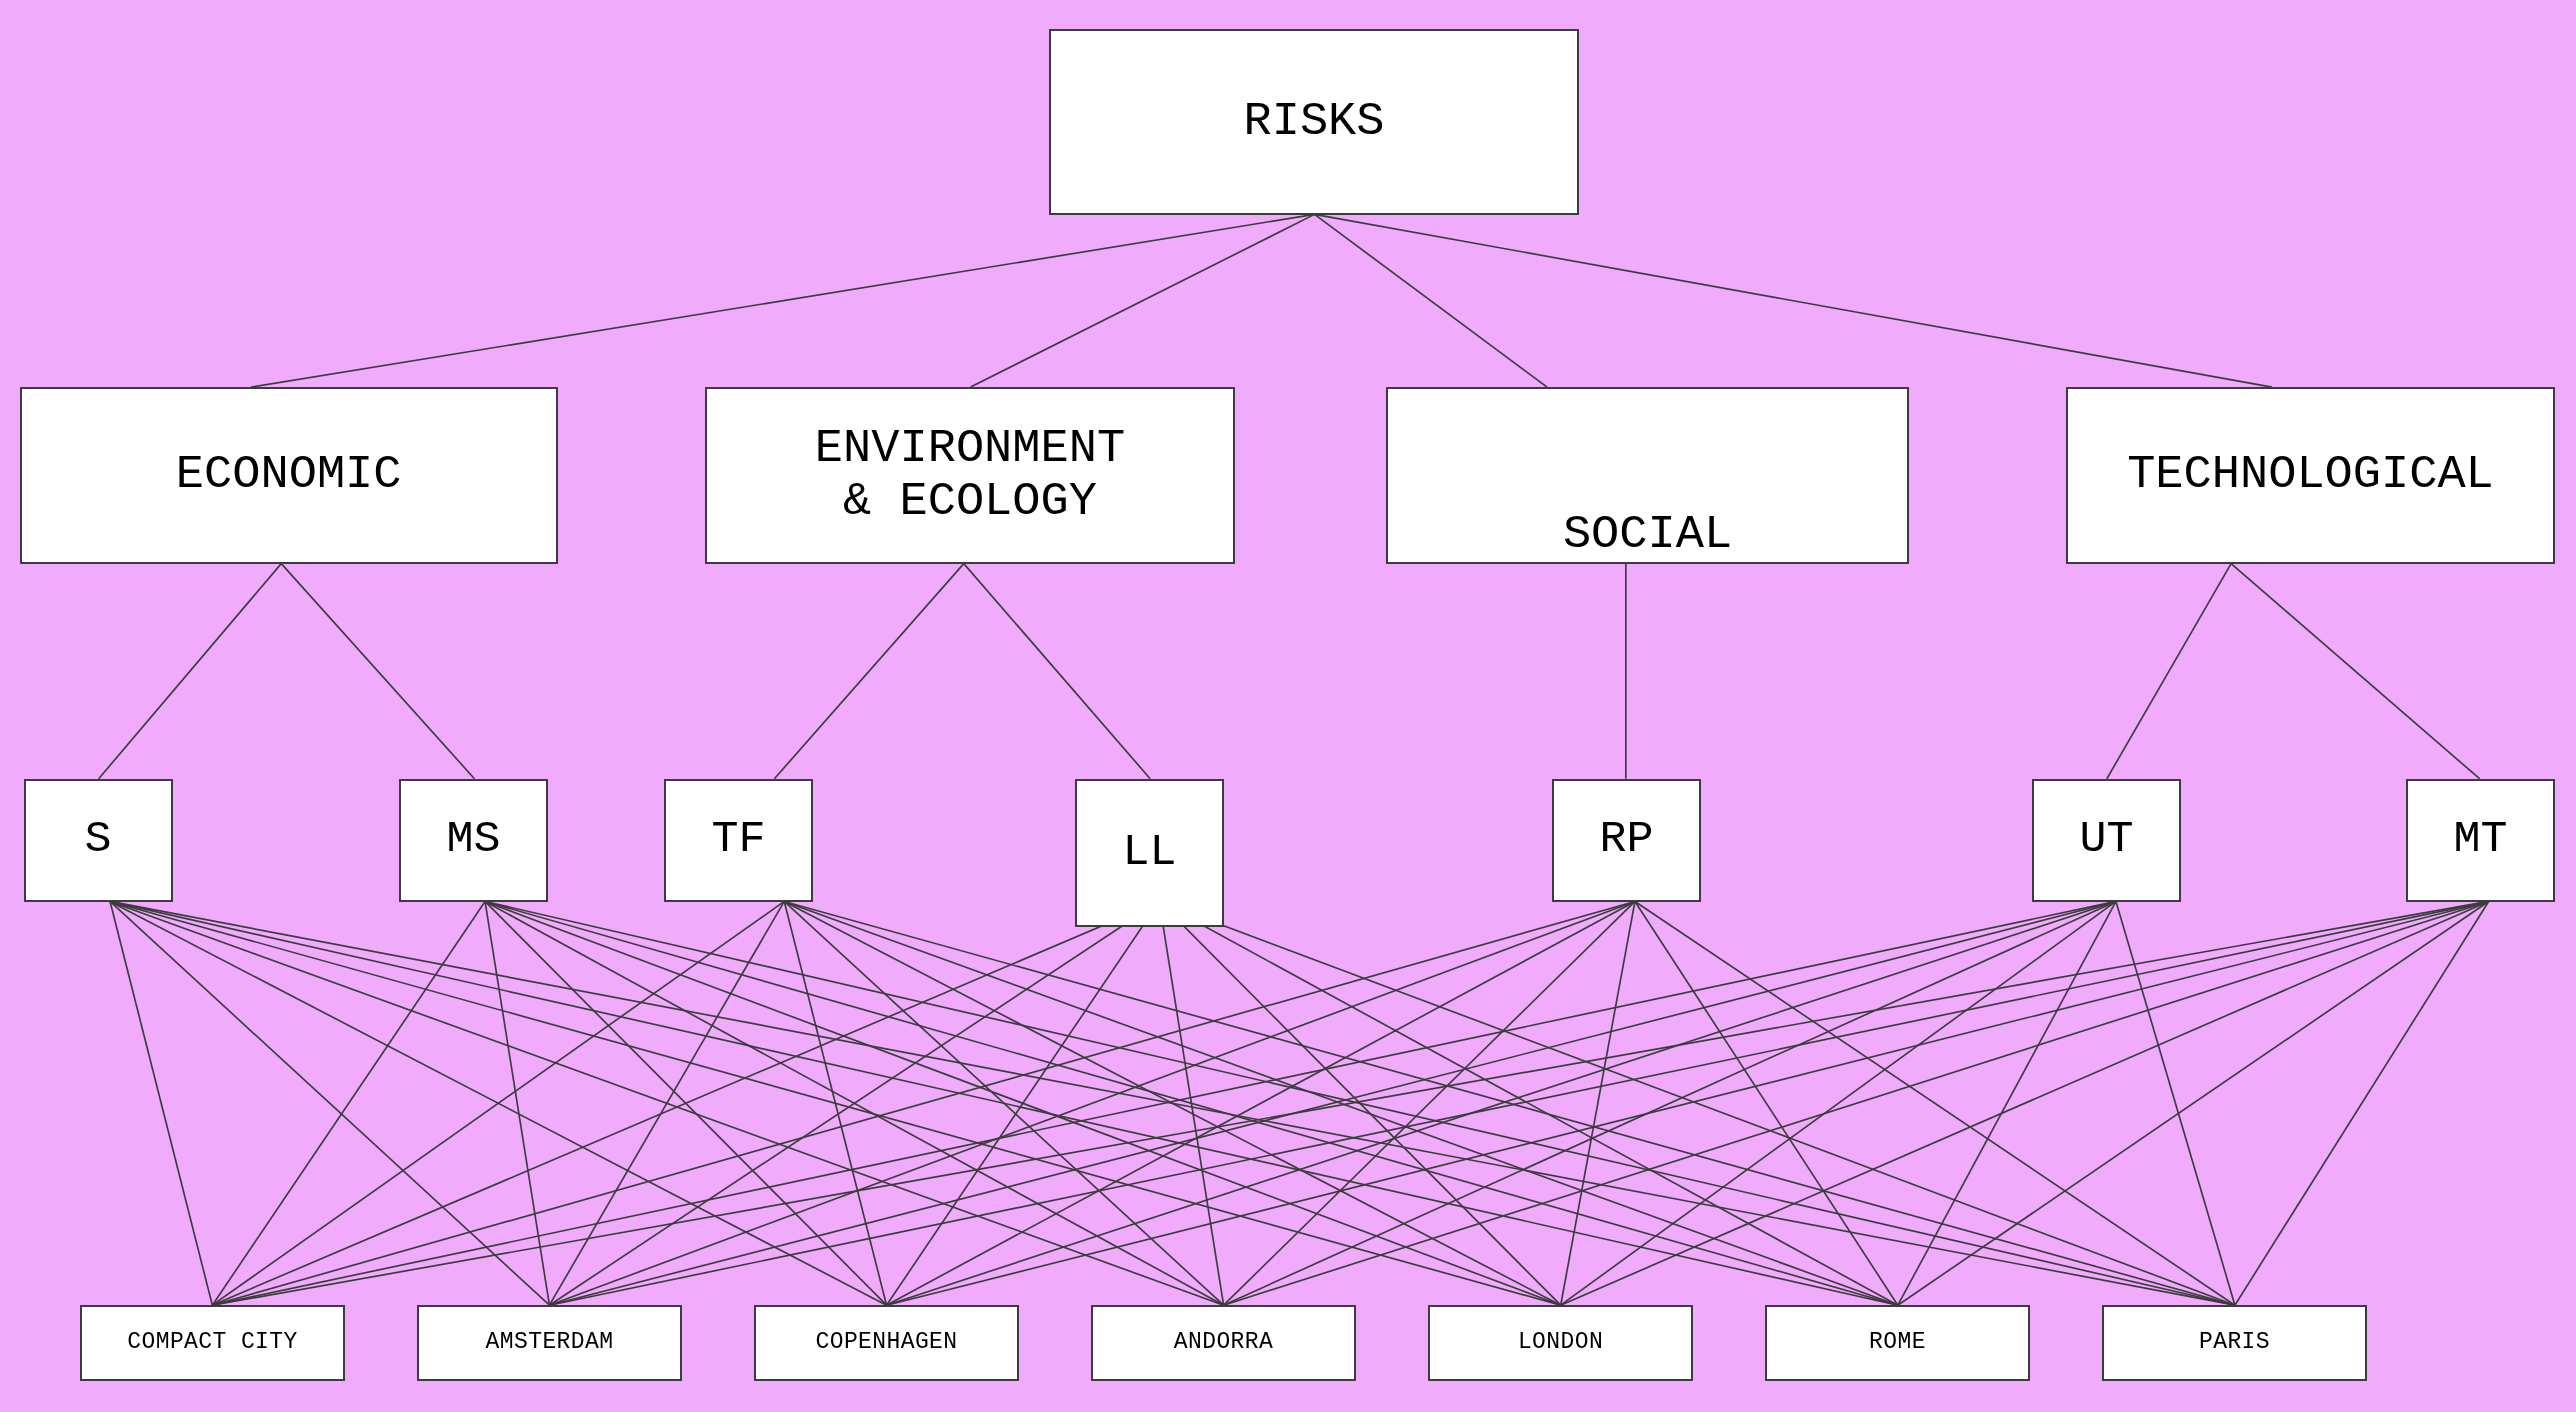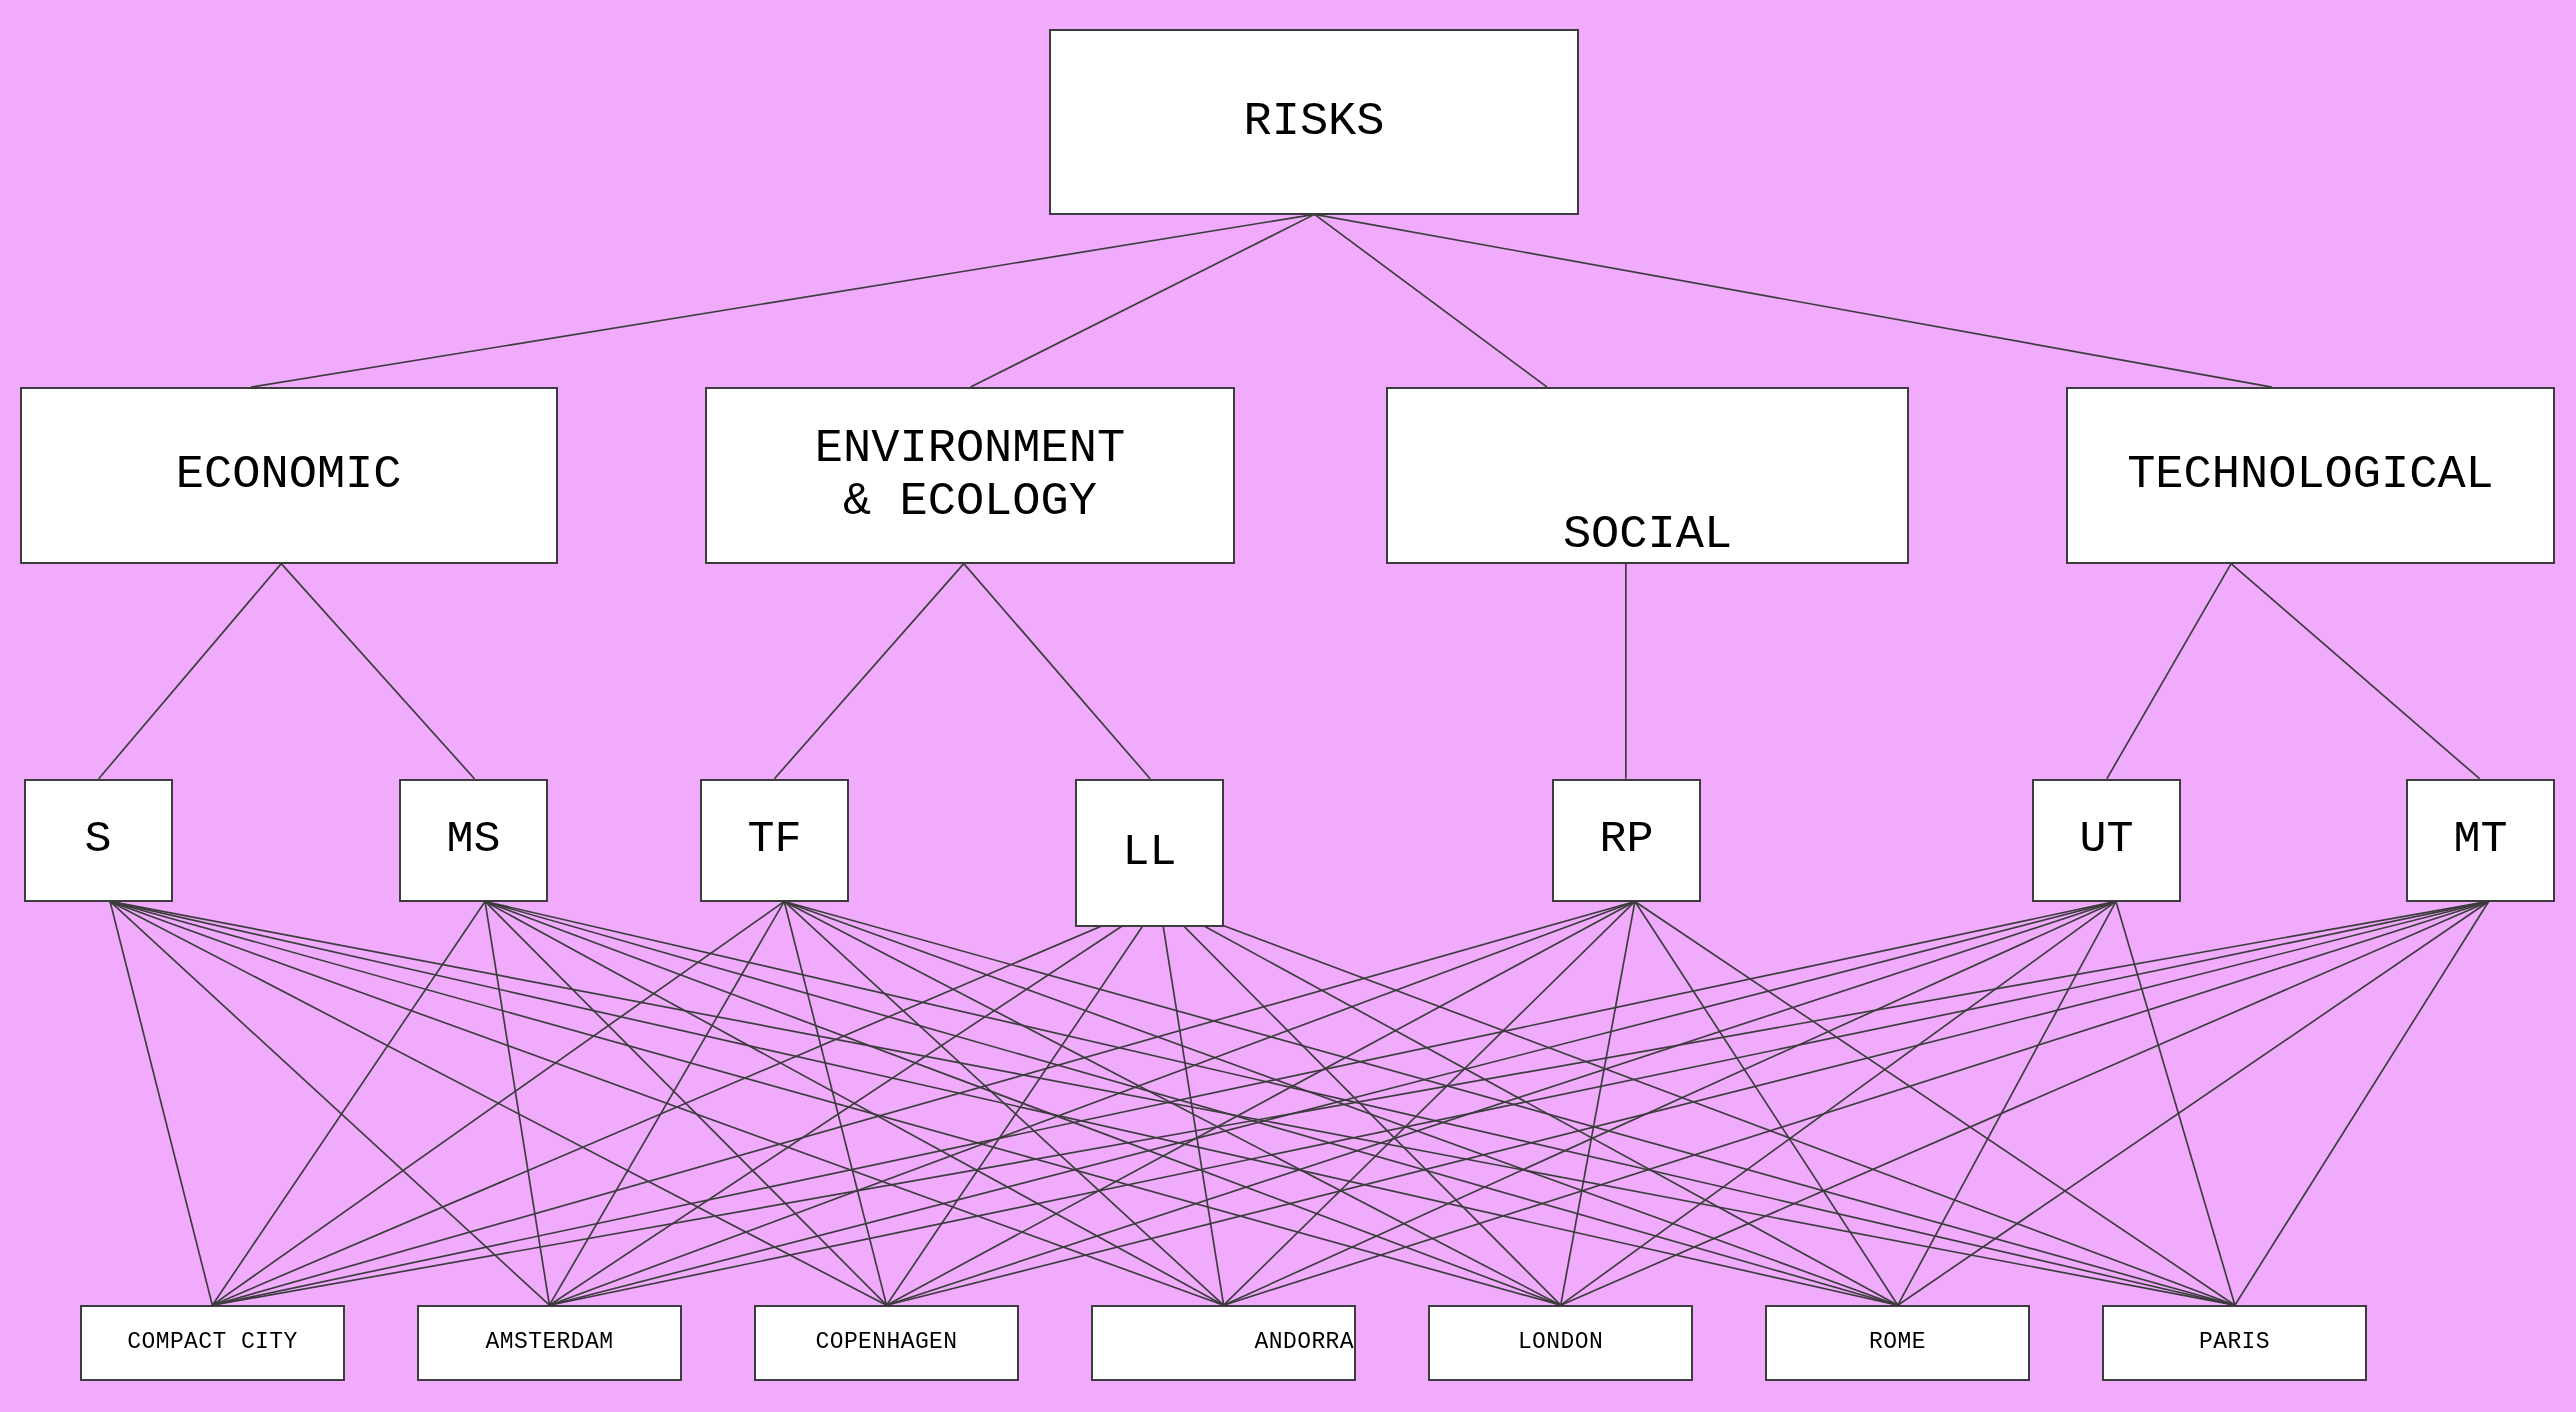--- a/index.html
+++ b/index.html
@@ -95,26 +95,26 @@
       <line x1="3285" y1="1190" x2="2950" y2="1723" stroke="#3c3c3c" stroke-width="2.2"></line>
     </svg>
 <div class="node lvl0" style="left: 1049px; top: 29px; width: 530px; height: 186px;"><span>RISKS</span></div>
     <div class="node lvl1" style="left: 19.7px; top: 387px; width: 538px; height: 177px;"><span>ECONOMIC</span></div>
     <div class="node lvl1" style="left: 705px; top: 387px; width: 530px; height: 177px;"><span>ENVIRONMENT
 &amp; ECOLOGY</span></div>
     <div class="node lvl1" style="left: 1386px; top: 387px; width: 523px; height: 177px; align-items: flex-end;"><span>SOCIAL</span></div>
     <div class="node lvl1" style="left: 2066px; top: 387px; width: 489px; height: 177px;"><span>TECHNOLOGICAL</span></div>
     <div class="node lvl2" style="left: 23.5px; top: 779px; width: 149px; height: 123px;"><span>S</span></div>
     <div class="node lvl2" style="left: 399px; top: 779px; width: 149px; height: 123px;"><span>MS</span></div>
-    <div class="node lvl2" style="left: 700px; top: 779px; width: 149px; height: 123px;"><span>TF</span></div>
+    <div class="node lvl2" style="left: 664px; top: 779px; width: 149px; height: 123px;"><span>TF</span></div>
     <div class="node lvl2" style="left: 1075px; top: 779px; width: 149px; height: 148px;"><span>LL</span></div>
     <div class="node lvl2" style="left: 1552px; top: 779px; width: 149px; height: 123px;"><span>RP</span></div>
     <div class="node lvl2" style="left: 2032px; top: 779px; width: 149px; height: 123px;"><span>UT</span></div>
     <div class="node lvl2" style="left: 2406px; top: 779px; width: 149px; height: 123px;"><span>MT</span></div>
     <div class="node lvl3" style="left: 80px; top: 1305px; width: 265px; height: 76px;"><span>COMPACT CITY</span></div>
     <div class="node lvl3" style="left: 417px; top: 1305px; width: 265px; height: 76px;"><span>AMSTERDAM</span></div>
     <div class="node lvl3" style="left: 754px; top: 1305px; width: 265px; height: 76px;"><span>COPENHAGEN</span></div>
-    <div class="node lvl3" style="left: 1091px; top: 1305px; width: 265px; height: 76px; justify-content: flex-end;"><span>ANDORRA</span></div>
+    <div class="node lvl3" style="left: 1091px; top: 1305px; width: 265px; height: 76px;"><span>ANDORRA</span></div>
     <div class="node lvl3" style="left: 1428px; top: 1305px; width: 265px; height: 76px;"><span>LONDON</span></div>
     <div class="node lvl3" style="left: 1765px; top: 1305px; width: 265px; height: 76px;"><span>ROME</span></div>
     <div class="node lvl3" style="left: 2102px; top: 1305px; width: 265px; height: 76px;"><span>PARIS</span></div>
   </div>
 
 
 </body></html>

